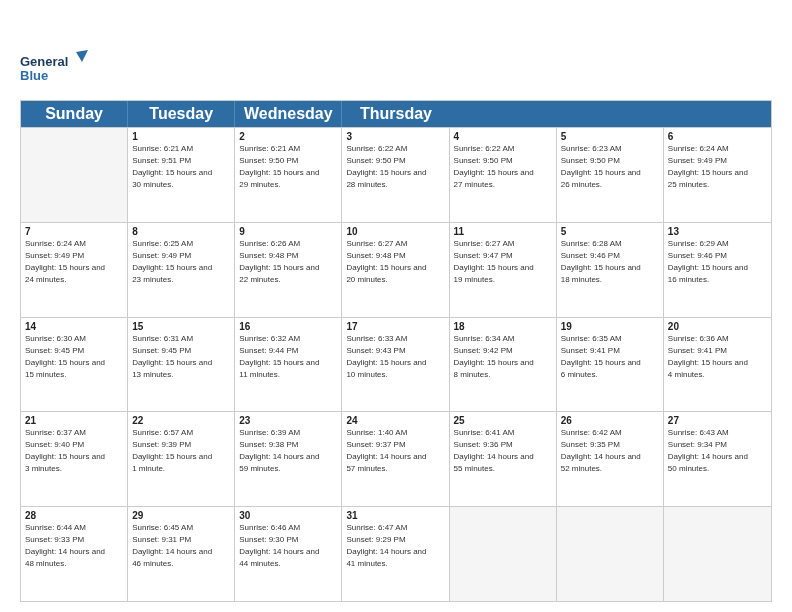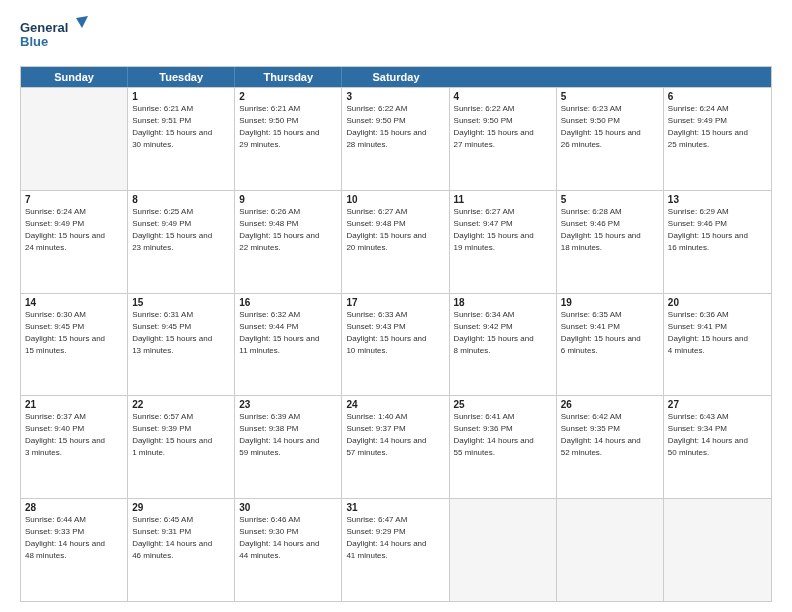--- a/index.html
+++ b/index.html
@@ -20,20 +20,21 @@
     .header {
       display: flex;
       justify-content: space-between;
       align-items: flex-start;
       margin-bottom: 10px;
     }
     .logo {
       display: flex;
       align-items: center;
       gap: 4px;
+      margin-top: 34px;
     }
     .title-block {
       text-align: right;
     }
     .month-title {
       font-size: 36px;
       font-weight: bold;
       color: #1a3a5c;
       line-height: 1;
     }
@@ -48,21 +49,21 @@
       flex-direction: column;
       border: 1px solid #ccc;
     }
     .cal-header {
       display: grid;
       grid-template-columns: repeat(7, 1fr);
       background: #2e6da4;
     }
     .cal-header-cell {
       color: #fff;
-      font-size: 11px;
+      font-size: 16px;
       font-weight: bold;
       text-align: center;
       padding: 4px 2px;
       border-right: 1px solid #4a8ab8;
     }
     .cal-header-cell:last-child {
       border-right: none;
     }
     .cal-body {
       display: flex;
@@ -117,22 +118,22 @@
     <div class="title-block">
       <div class="month-title"></div>
       <div class="location"></div>
     </div>
   </div>
 
   <div class="calendar">
     <div class="cal-header">
     <div class="cal-header-cell">Sunday</div>
         <div class="cal-header-cell">Tuesday</div>
+        <div class="cal-header-cell">Wednesday</div>
         <div class="cal-header-cell">Thursday</div>
-        <div class="cal-header-cell">Saturday</div>
       </div>
     <div class="cal-body">
     <div class="cal-row">
           <div class="cal-cell empty"></div>
           <div class="cal-cell">
             <div class="day-num">1</div>
             <div class="cell-line">Sunrise: 6:21 AM</div>
             <div class="cell-line">Sunset: 9:51 PM</div>
             <div class="cell-line">Daylight: 15 hours and</div>
             <div class="cell-line">30 minutes.</div>

